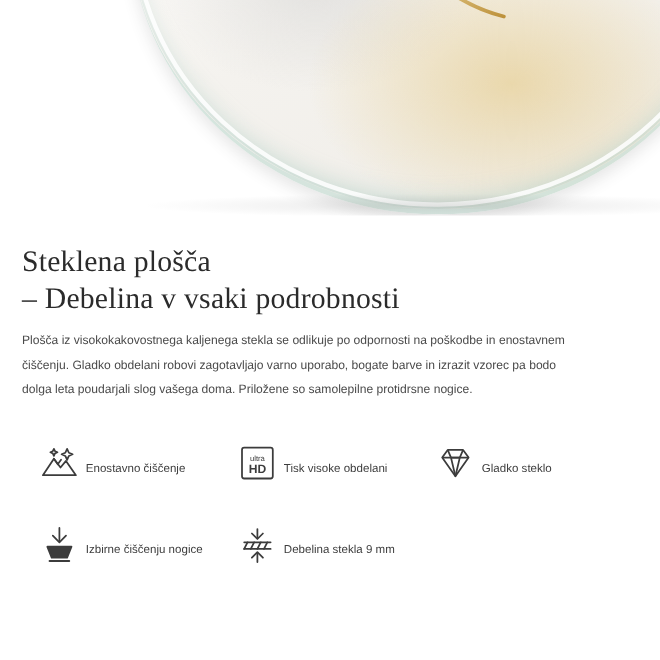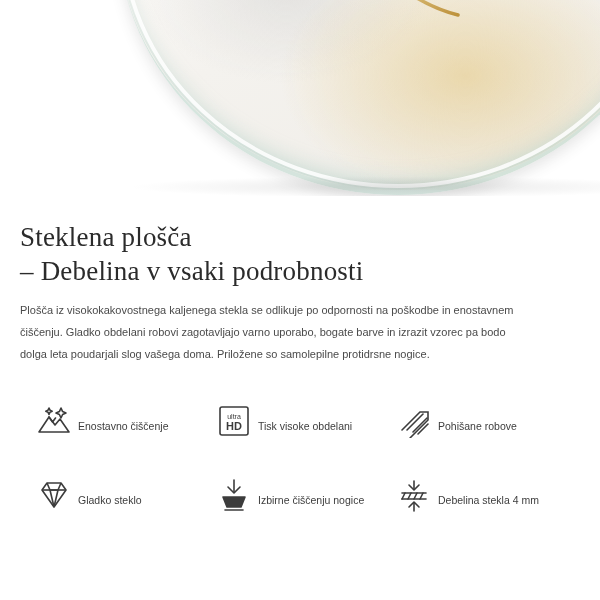--- a/index.html
+++ b/index.html
@@ -199,31 +199,20 @@
       <div class="feature-icon">
         <svg width="40" height="36" viewBox="0 0 40 36">
           <rect x="6" y="4" width="28" height="28" rx="2" fill="none" stroke="#3c3c3c" stroke-width="1.6"></rect>
           <text x="20" y="16" font-family="Liberation Sans, sans-serif" font-size="7" fill="#3c3c3c" text-anchor="middle">ultra</text>
           <text x="20" y="27" font-family="Liberation Sans, sans-serif" font-size="11" font-weight="bold" fill="#3c3c3c" text-anchor="middle">HD</text>
         </svg>
       </div>
       <div class="feature-label">Tisk visoke obdelani</div>
     </div>
 
-    <div class="feature">
-      <div class="feature-icon">
-        <svg width="40" height="34" viewBox="0 0 40 34" fill="none" stroke="#3c3c3c" stroke-width="1.6" stroke-linecap="round">
-          <path d="M8 26 L26 8 L34 8 L34 16 L16 34"></path>
-          <path d="M13 26 L29 10"></path>
-          <path d="M19 28 L33 14"></path>
-          <path d="M24 30 L34 20"></path>
-        </svg>
-      </div>
-      <div class="feature-label">Pohišane robove</div>
-    </div>
 
     <div class="feature">
       <div class="feature-icon">
         <svg width="40" height="34" viewBox="0 0 40 34" fill="none" stroke="#3c3c3c" stroke-width="1.6" stroke-linejoin="round">
           <path d="M8 12 L13 5 L27 5 L32 12 L20 29 Z"></path>
           <path d="M8 12 L32 12"></path>
           <path d="M13 5 L16 12 L20 29"></path>
           <path d="M27 5 L24 12 L20 29"></path>
           <path d="M16 12 L24 12"></path>
         </svg>
@@ -248,17 +237,17 @@
         <svg width="40" height="36" viewBox="0 0 40 36" fill="none" stroke="#3c3c3c" stroke-width="1.6" stroke-linecap="round" stroke-linejoin="round">
           <path d="M20 4 L20 12"></path>
           <path d="M15 8 L20 13 L25 8"></path>
           <path d="M8 16 L32 16"></path>
           <path d="M8 22 L32 22"></path>
           <path d="M11 16 L8 22 M17 16 L14 22 M23 16 L20 22 M29 16 L26 22"></path>
           <path d="M20 34 L20 26"></path>
           <path d="M15 30 L20 25 L25 30"></path>
         </svg>
       </div>
-      <div class="feature-label">Debelina stekla 4 mm</div>
+      <div class="feature-label">Debelina stekla 9 mm</div>
     </div>
 
   </div>
 </div>
 
 </body></html>

